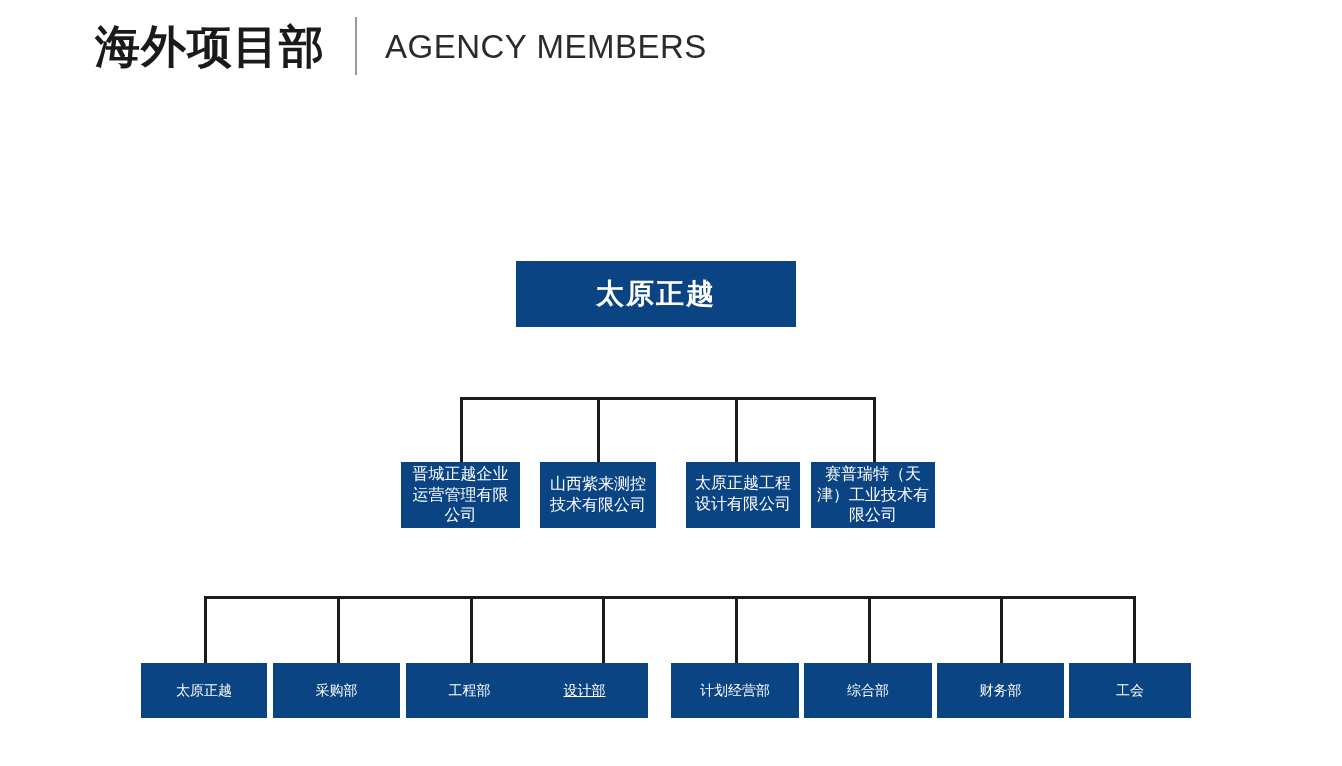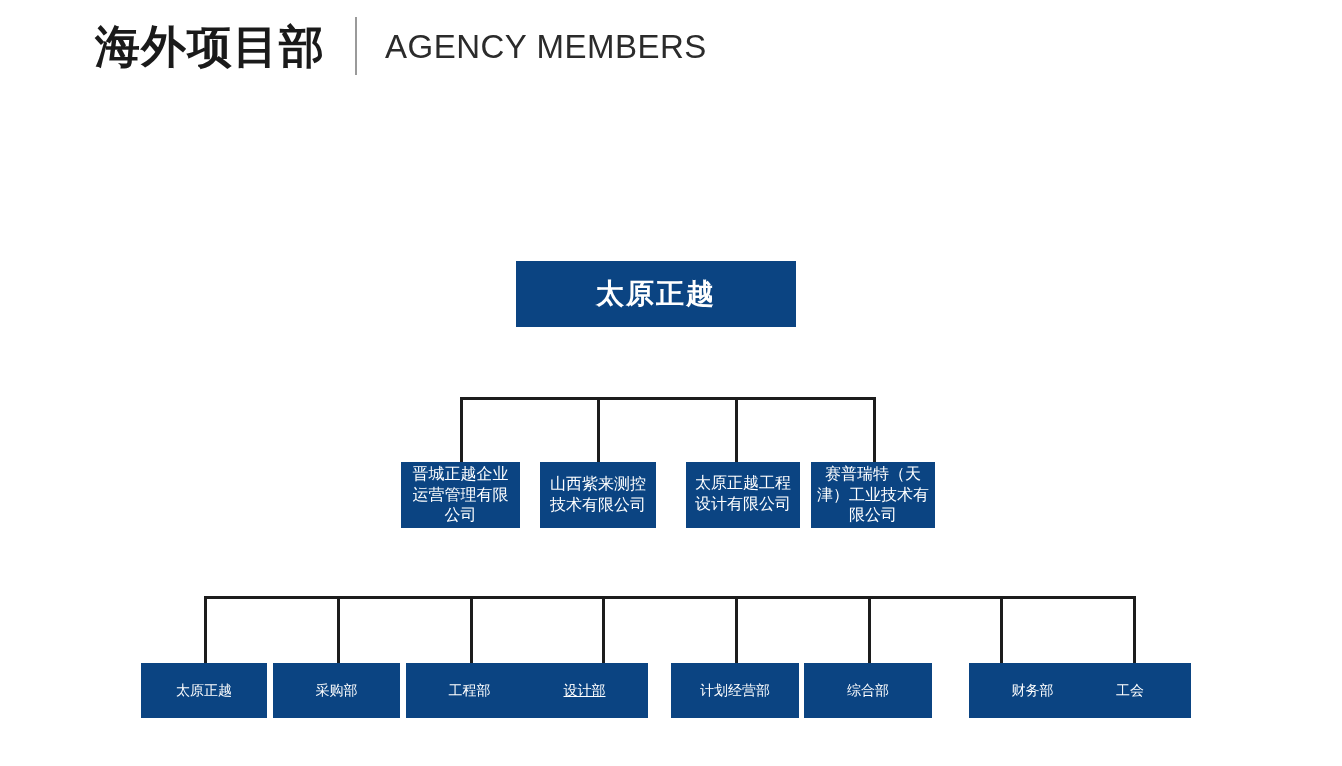--- a/index.html
+++ b/index.html
@@ -146,16 +146,16 @@
   <div class="vline" style="left:868px; top:596px; height:67px;"></div>
   <div class="vline" style="left:1000px; top:596px; height:67px;"></div>
   <div class="vline" style="left:1133px; top:596px; height:67px;"></div>
 
   <div class="node level3-node" style="left:141px; width:126px;">太原正越</div>
   <div class="node level3-node" style="left:273px; width:127px;">采购部</div>
   <div class="node level3-node" style="left:406px; width:127px;">工程部</div>
   <div class="node level3-node" style="left:521px; width:127px;text-decoration:underline;">设计部</div>
   <div class="node level3-node" style="left:671px; width:128px;">计划经营部</div>
   <div class="node level3-node" style="left:804px; width:128px;">综合部</div>
-  <div class="node level3-node" style="left:937px; width:127px;margin-left:32px;">财务部</div>
+  <div class="node level3-node" style="left:937px; width:127px;">财务部</div>
   <div class="node level3-node" style="left:1069px; width:122px;">工会</div>
 
 </div>
 
 </body></html>

